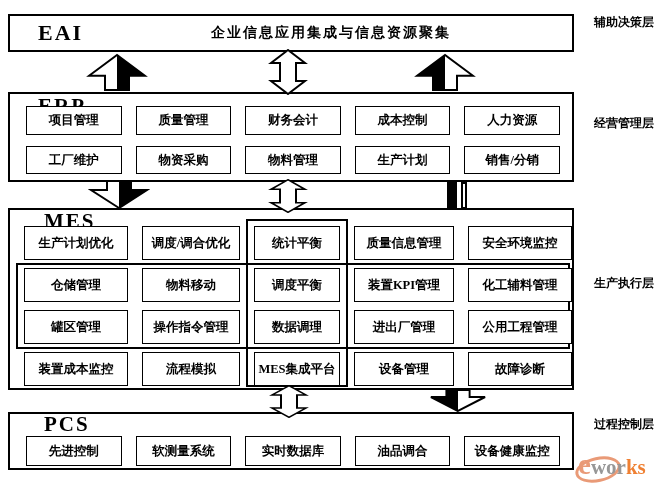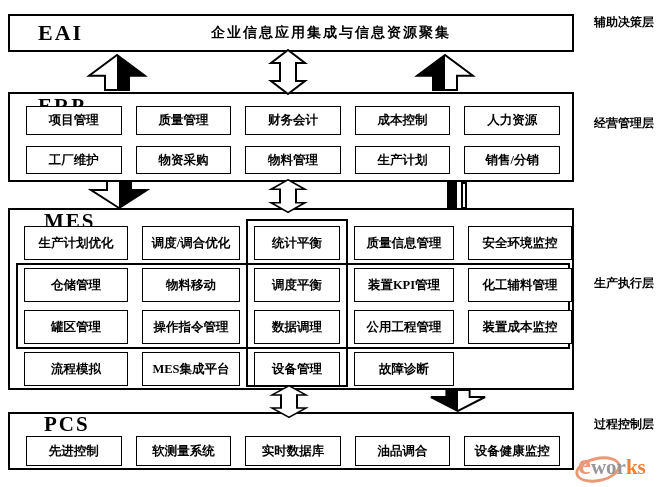--- a/index.html
+++ b/index.html
@@ -117,20 +117,21 @@
         <div class="module">质量信息管理</div>
         <div class="module">安全环境监控</div>
         <div class="module">仓储管理</div>
         <div class="module">物料移动</div>
         <div class="module">调度平衡</div>
         <div class="module">装置KPI管理</div>
         <div class="module">化工辅料管理</div>
         <div class="module">罐区管理</div>
         <div class="module">操作指令管理</div>
         <div class="module">数据调理</div>
+        <div class="module">进出厂管理</div>
         <div class="module">公用工程管理</div>
         <div class="module">装置成本监控</div>
         <div class="module">流程模拟</div>
         <div class="module">MES集成平台</div>
         <div class="module">设备管理</div>
         <div class="module">故障诊断</div>
       </div>
   </div>
 
   <svg class="arrow" style="left:267px;top:385px" width="44" height="33" viewBox="0 0 44 46" preserveAspectRatio="none">

